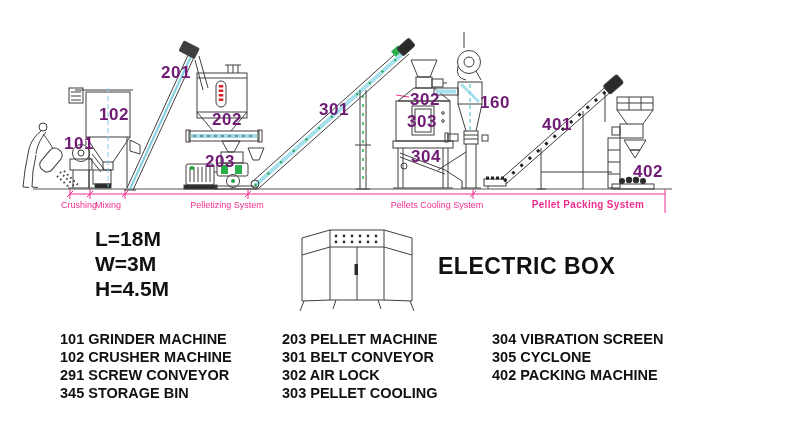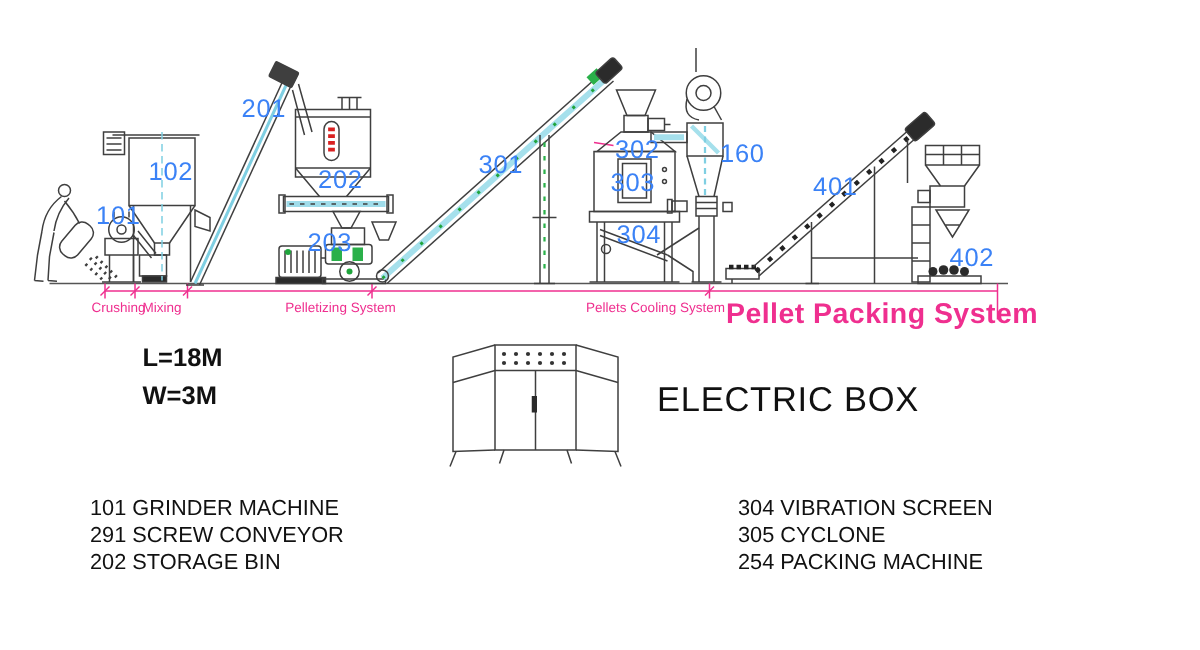--- a/index.html
+++ b/index.html
@@ -1,24 +1,24 @@
 <!DOCTYPE html>
 <html><head>
 <meta charset="utf-8">
 <style>
   html,body{margin:0;padding:0;background:#fff;}
   #stage{position:relative;width:800px;height:433px;background:#fff;overflow:hidden;
          font-family:"Liberation Sans",sans-serif;}
   svg{position:absolute;left:0;top:0;}
-  .lbl{position:absolute;color:#3b82f6;font-size:17px;font-weight:400;letter-spacing:.5px;white-space:nowrap;}
+  .lbl{position:absolute;color:#701a75;font-size:17px;font-weight:700;letter-spacing:.5px;white-space:nowrap;}
   .sec{position:absolute;color:#ef2f8f;font-size:9px;transform:translateX(-50%);white-space:nowrap;}
-  .sec-bold{font-size:19px;font-weight:bold;letter-spacing:.3px;}
-  .dims{position:absolute;left:95px;top:226px;font-size:17px;font-weight:bold;line-height:25px;color:#111;}
-  .ebox-title{position:absolute;left:438px;top:253px;font-size:23px;font-weight:normal;color:#111;letter-spacing:.5px;}
-  .legend-col{position:absolute;top:330px;font-size:14.5px;font-weight:normal;line-height:18px;color:#111;white-space:nowrap;}
+  .sec-bold{font-size:10px;font-weight:bold;letter-spacing:.3px;}
+  .dims{position:absolute;left:95px;top:226px;font-size:21px;font-weight:bold;line-height:25px;color:#111;}
+  .ebox-title{position:absolute;left:438px;top:253px;font-size:23px;font-weight:bold;color:#111;letter-spacing:.5px;}
+  .legend-col{position:absolute;top:330px;font-size:14.5px;font-weight:bold;line-height:18px;color:#111;white-space:nowrap;}
   .legend-col p{margin:0;}
 </style>
 </head>
 <body>
 
 <div id="stage">
 
   <svg width="800" height="222" viewBox="0 0 800 222" fill="none" stroke="#3f3f3f" stroke-width="1">
 
     <line x1="33" y1="189" x2="672" y2="189" stroke="#555"></line>
@@ -235,20 +235,21 @@
 
   <div class="sec" style="left:79px;top:200px">Crushing</div>
   <div class="sec" style="left:108px;top:200px">Mixing</div>
   <div class="sec" style="left:227px;top:200px">Pelletizing System</div>
   <div class="sec" style="left:437px;top:200px">Pellets Cooling System</div>
   <div class="sec sec-bold" style="left:588px;top:199px">Pellet Packing System</div>
 
   <div class="dims">
     <div>L=18M</div>
     <div>W=3M</div>
+    <div>H=4.5M</div>
   </div>
 
   <svg width="140" height="94" viewBox="0 0 140 94" style="left:290px;top:222px" fill="none" stroke="#3f3f3f" stroke-width="1">
     <rect x="40" y="8" width="54" height="70"></rect>
     <line x1="40" y1="25" x2="94" y2="25"></line>
     <g fill="#333" stroke="none">
       <circle cx="46" cy="14" r="1.4"></circle>
         <circle cx="54" cy="14" r="1.4"></circle>
         <circle cx="62" cy="14" r="1.4"></circle>
       <circle cx="70" cy="14" r="1.4"></circle>
@@ -266,21 +267,28 @@
     <path d="M40,8 L12,16 L12,79 L40,78"></path>
     <line x1="12" y1="33" x2="40" y2="25"></line>
     <path d="M94,8 L122,16 L122,79 L94,78"></path>
     <line x1="94" y1="25" x2="122" y2="33"></line>
     <path d="M14,79 L10,89 M120,79 L124,89 M46,78 L43,87 M88,78 L91,87"></path>
   </svg>
   <div class="ebox-title">ELECTRIC BOX</div>
 
   <div class="legend-col" style="left:60px">
     <p>101 GRINDER MACHINE</p>
+    <p>102 CRUSHER MACHINE</p>
     <p>291 SCREW CONVEYOR</p>
-    <p>202 STORAGE BIN</p>
+    <p>345 STORAGE BIN</p>
+  </div>
+  <div class="legend-col" style="left:282px">
+    <p>203 PELLET MACHINE</p>
+    <p>301 BELT CONVEYOR</p>
+    <p>302 AIR LOCK</p>
+    <p>303 PELLET COOLING</p>
   </div>
   <div class="legend-col" style="left:492px">
     <p>304 VIBRATION SCREEN</p>
     <p>305 CYCLONE</p>
-    <p>254 PACKING MACHINE</p>
+    <p>402 PACKING MACHINE</p>
   </div>
 </div>
 
 </body></html>

